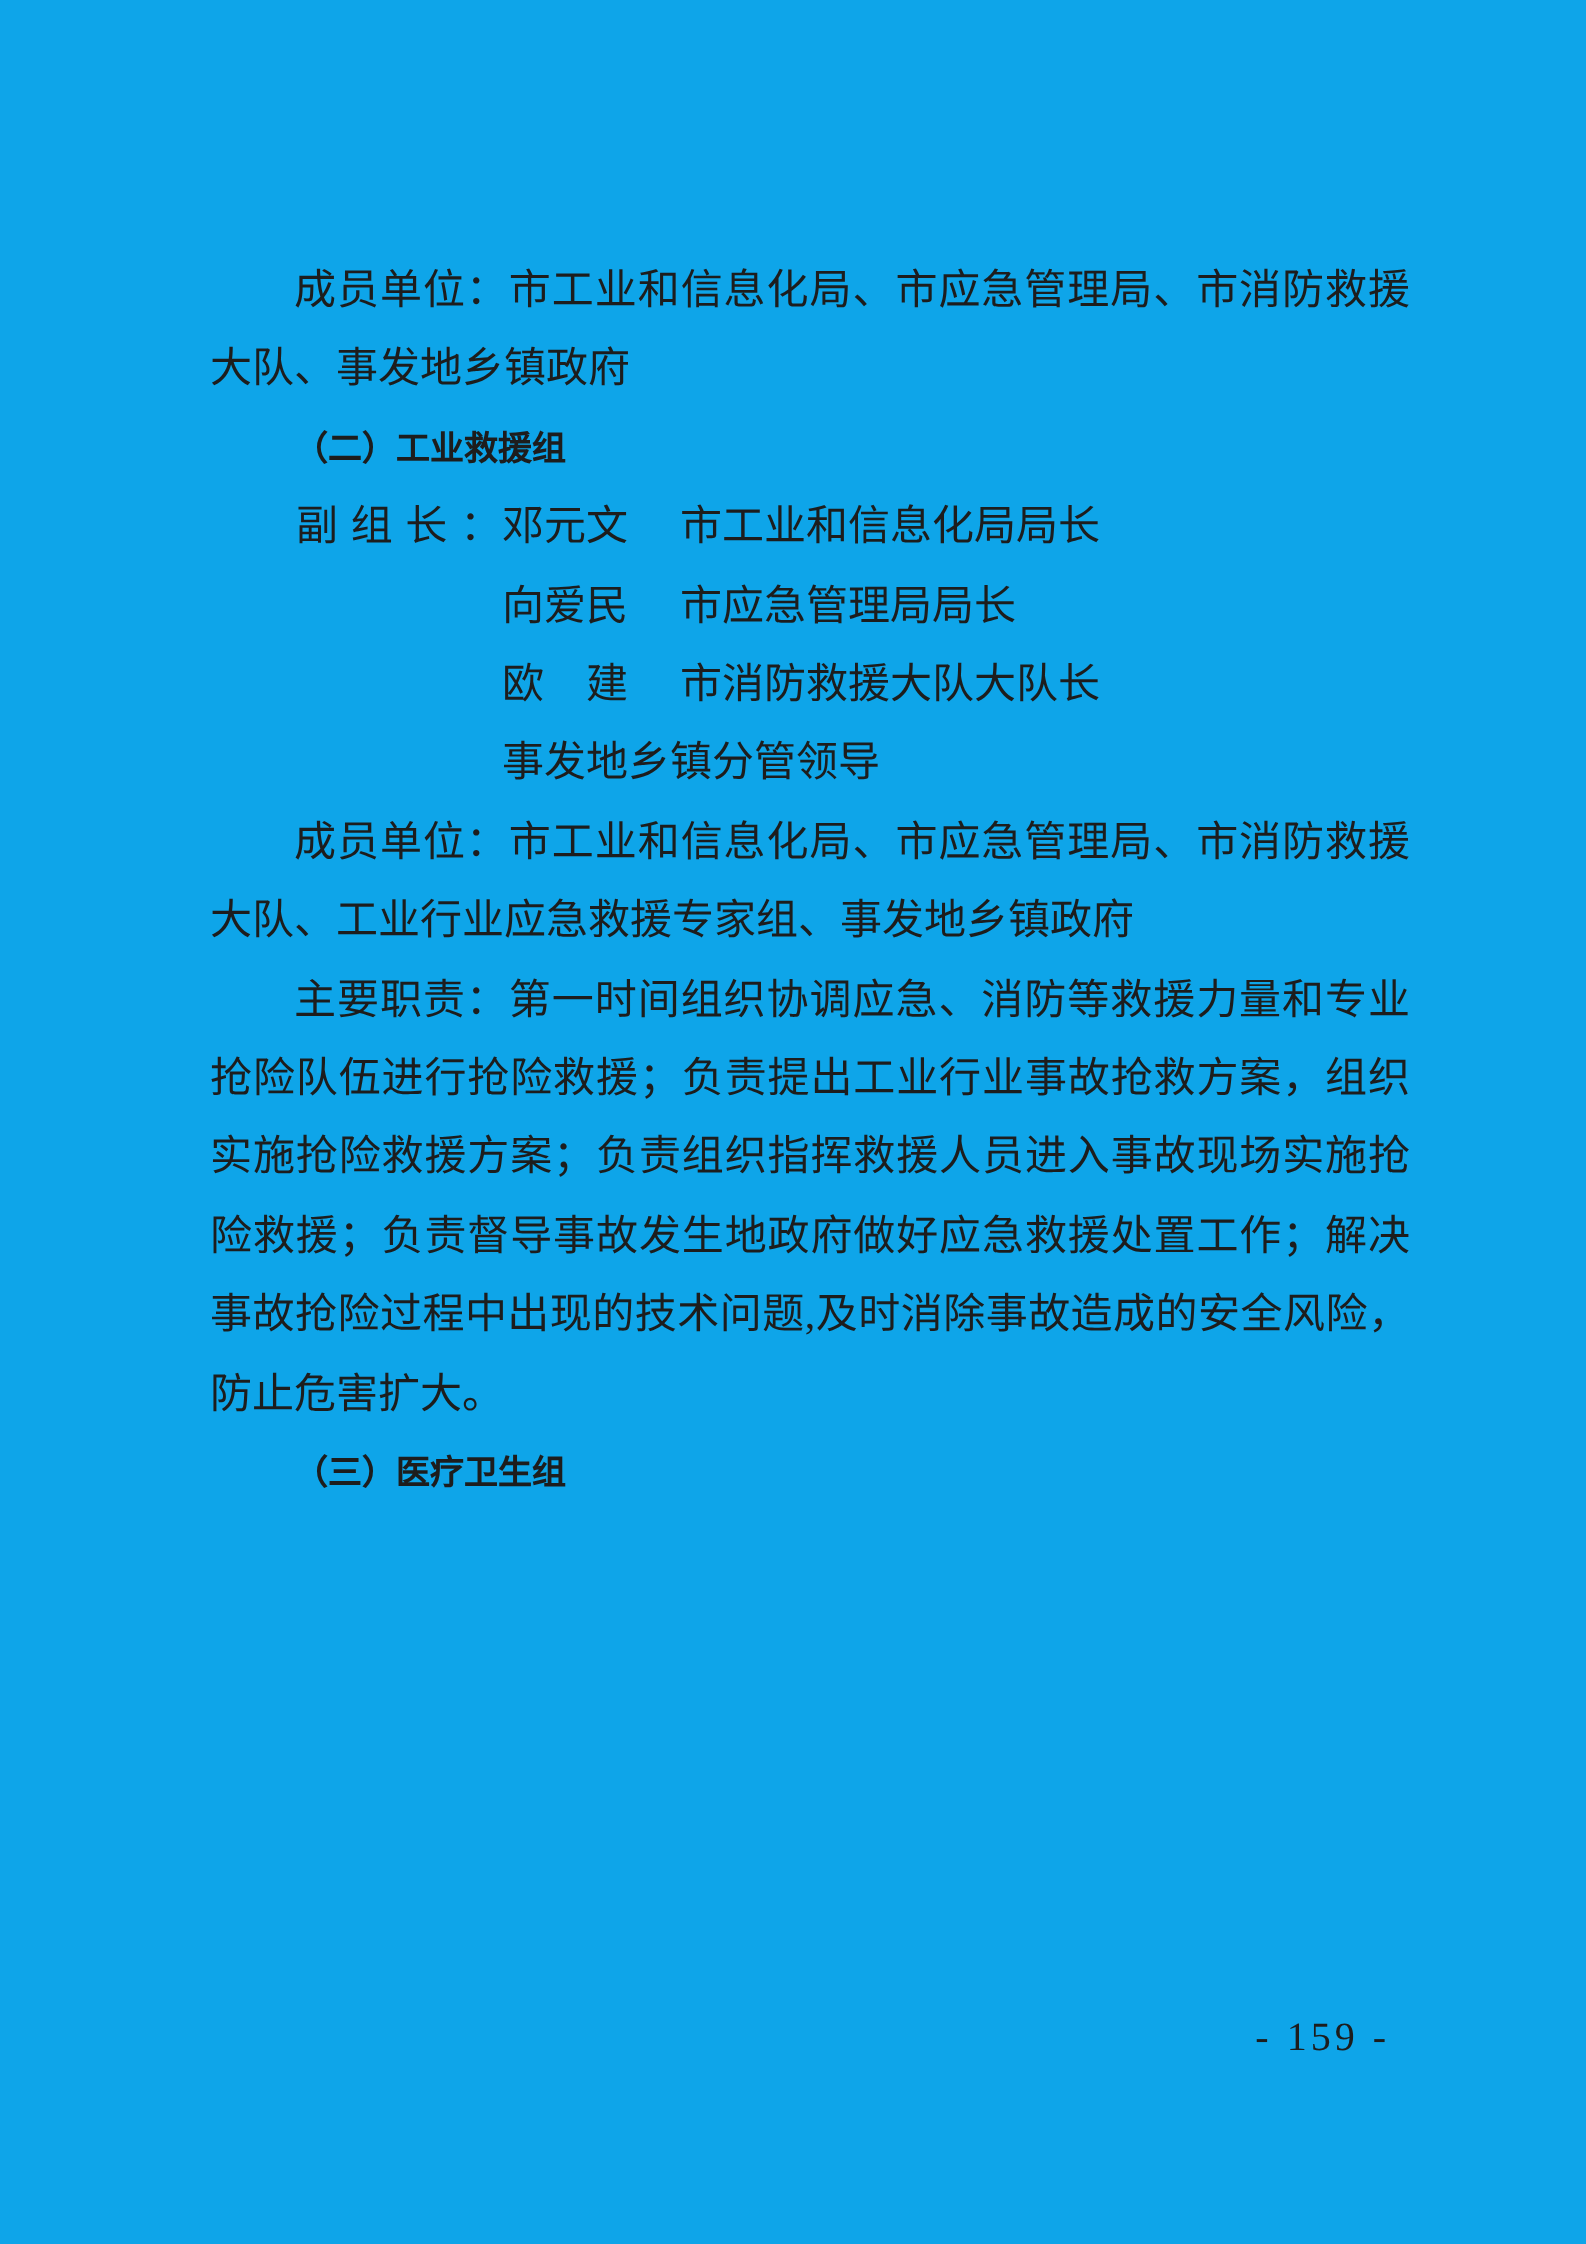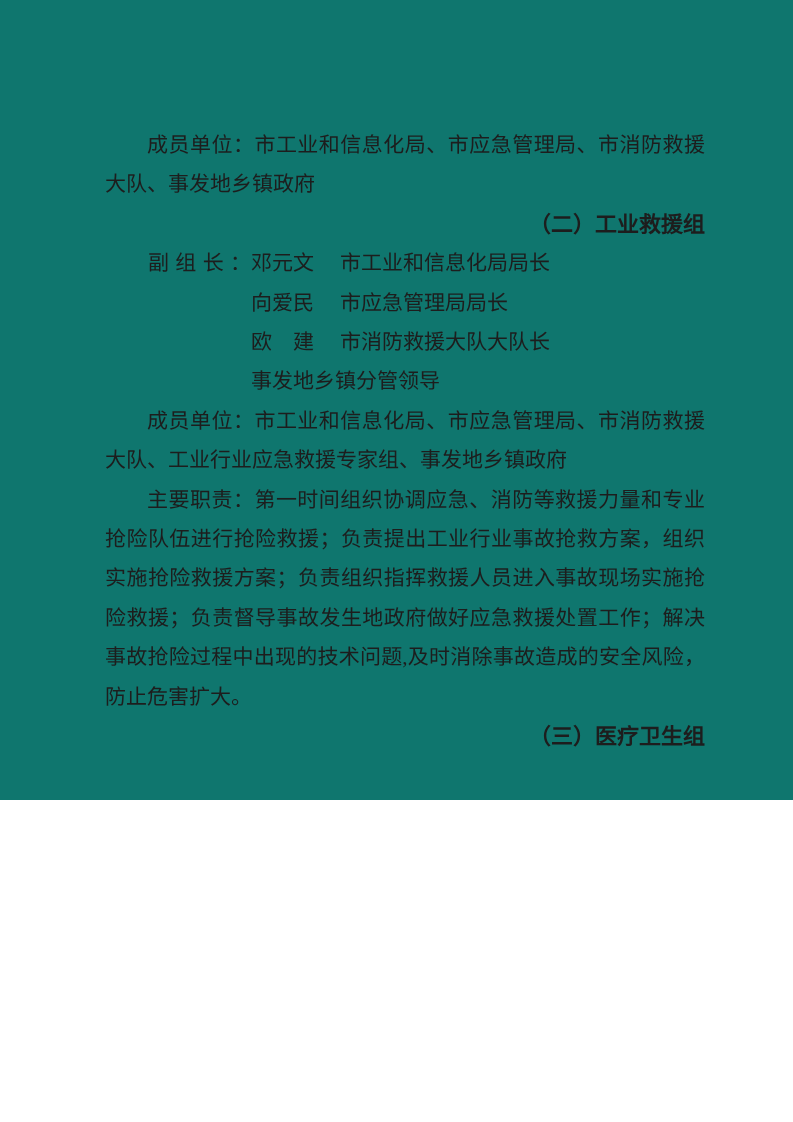--- a/index.html
+++ b/index.html
@@ -3,45 +3,45 @@
 <meta charset="utf-8">
 <style>
   html, body {
     margin: 0;
     padding: 0;
     background: #ffffff;
   }
   .page {
     position: relative;
     width: 793px;
-    height: 800px;
-    background: #0f766e;
+    height: 1122px;
+    background: #0ea5e9;
     overflow: hidden;
     font-family: "Liberation Serif", "DejaVu Serif", serif;
     color: #1d1d1d;
   }
   .content {
     position: absolute;
     left: 105px;
     top: 126px;
     width: 600px;
     font-size: 21px;
     line-height: 39.4px;
     text-align: justify;
   }
   .para {
     margin: 0;
     text-indent: 42px;
   }
   .heading {
     margin: 0;
-    font-size: 22px;
+    font-size: 17px;
     font-weight: 700;
     text-indent: 42px;
-    text-align: right;
+    text-align: left;
     line-height: 39.4px;
   }
   .roster {
     text-align: left;
   }
   .roster-row {
     white-space: nowrap;
     padding-left: 43px;
     line-height: 39.4px;
   }

